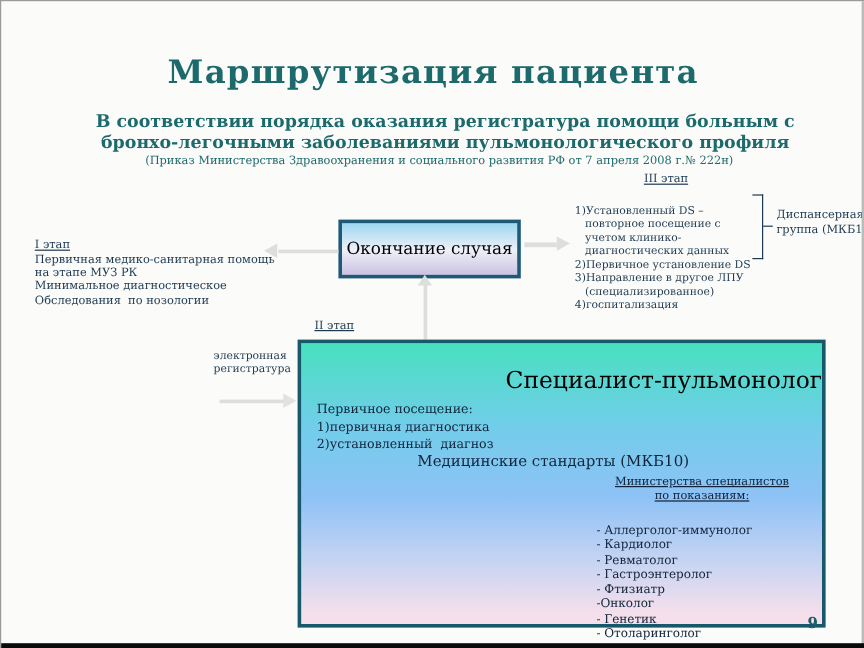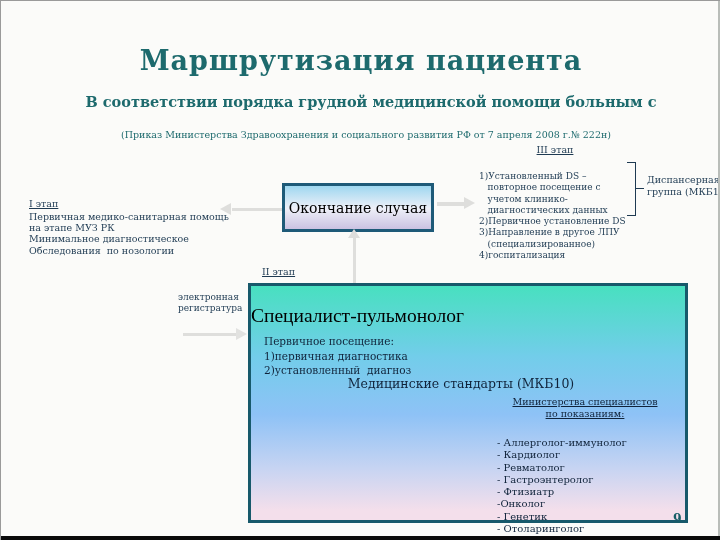--- a/index.html
+++ b/index.html
@@ -44,21 +44,21 @@
   .ereg{position:absolute;left:177px;top:291px;font-size:9px;line-height:10.5px;}
 
   .patient{position:absolute;left:22px;top:306px;width:153px;height:37px;box-sizing:border-box;
            border:2.5px solid #2d5e94;border-radius:19px;display:flex;align-items:center;justify-content:center;
            background:linear-gradient(180deg,#c3cef0 0%,#eef1fb 42%,#a9b2e2 100%);
            font-size:16.5px;color:#000;letter-spacing:0.5px;}
 
   .bigbox{position:absolute;left:247px;top:282px;width:440px;height:240px;box-sizing:border-box;
           border:3px solid #17596b;
           background:linear-gradient(180deg,#48e0c0 0%,#72cdea 30%,#8ec2f6 55%,#c7d4f2 78%,#f4dfeb 96%);}
-  .bigbox-title{margin-top:19px;text-align:left;font-size:19.5px;color:#000;font-family:Liberation Serif, serif;}
+  .bigbox-title{margin-top:19px;text-align:right;font-size:19.5px;color:#000;}
   .visit{position:absolute;left:13px;top:48px;font-size:10.5px;line-height:14.6px;color:#10233a;}
   .standards{position:absolute;left:0;top:90px;width:420px;text-align:center;font-size:12.5px;color:#10233a;}
   .diagnostics{position:absolute;left:18px;top:135px;font-size:9.5px;line-height:11.8px;color:#10233a;}
   .consult{position:absolute;left:246px;top:110px;width:176px;}
   .consult-h{ text-align:center;font-size:9.5px;line-height:11.5px;text-decoration:underline;color:#10233a;}
   .consult-list{margin-top:18px;font-size:10px;line-height:12.3px;color:#10233a;}
 
   .pagenum{position:absolute;left:672px;top:510px;font-size:12.5px;font-weight:bold;color:#175e66;}
 
   
@@ -75,21 +75,22 @@
   .pbar{left:182px;top:332px;width:54px;height:3px;}
   .phead{position:absolute;left:235px;top:327px;width:0;height:0;
          border-top:6.5px solid transparent;border-bottom:6.5px solid transparent;border-left:11px solid #e2e2e0;}
 </style>
 </head>
 <body>
 
 <div class="slide">
 
   <div class="title">Маршрутизация пациента</div>
-  <div class="sub1">В соответствии порядка грудной медицинской помощи больным с</div>
+  <div class="sub1">В соответствии порядка оказания регистратура помощи больным с</div>
+  <div class="sub2">бронхо-легочными заболеваниями пульмонологического профиля</div>
   <div class="subnote">(Приказ Министерства Здравоохранения и социального развития РФ от 7 апреля 2008 г.№ 222н)</div>
 
   <div class="stage3-wrap">
     <span class="stage3-label txt">III этап</span>
     <div class="stage3-list txt pre">1)Установленный DS –
    повторное посещение с
    учетом клинико-
    диагностических данных
 2)Первичное установление DS
 3)Направление в другое ЛПУ

